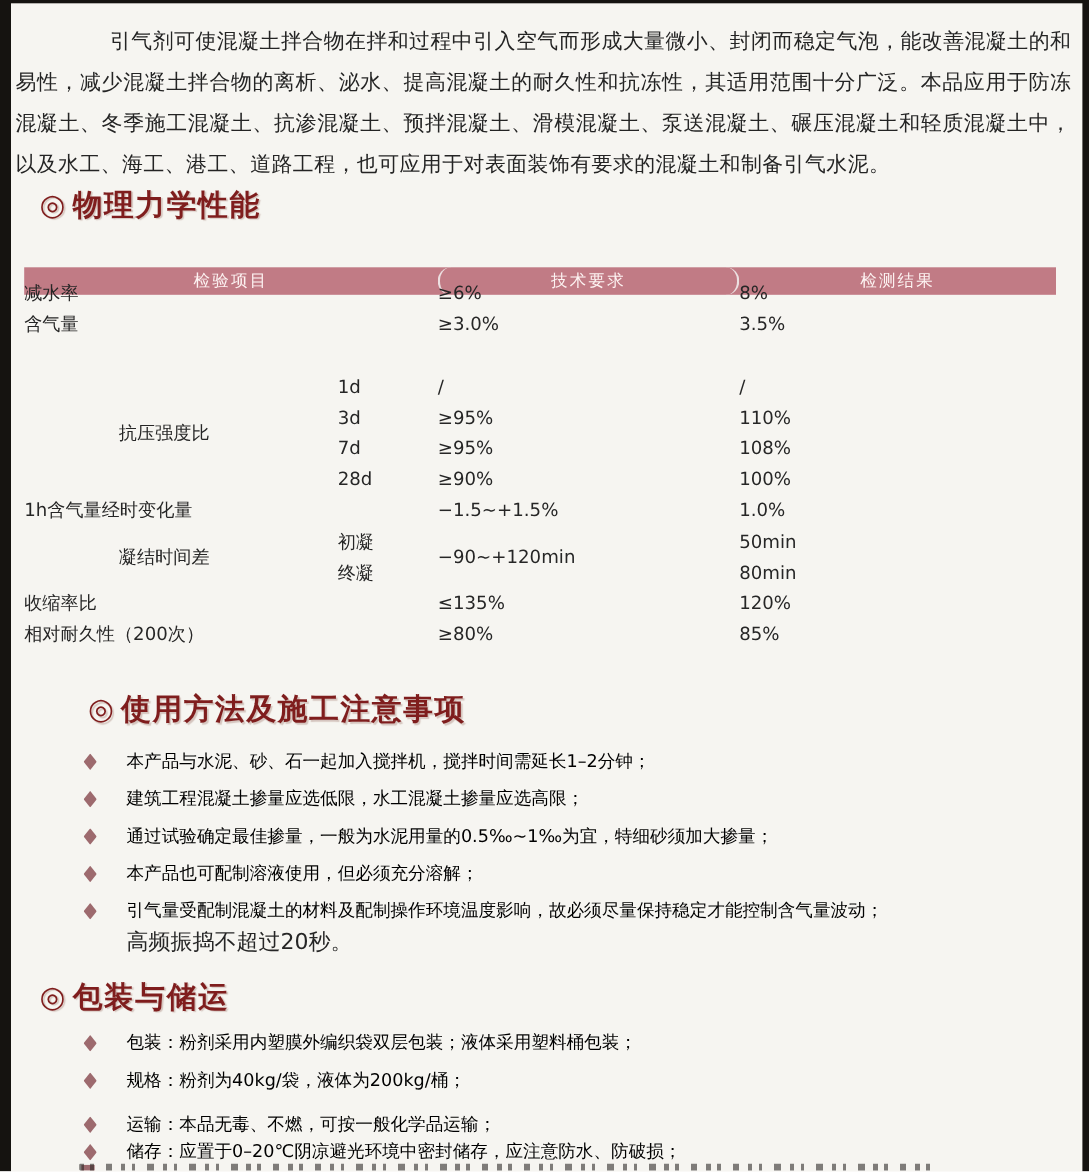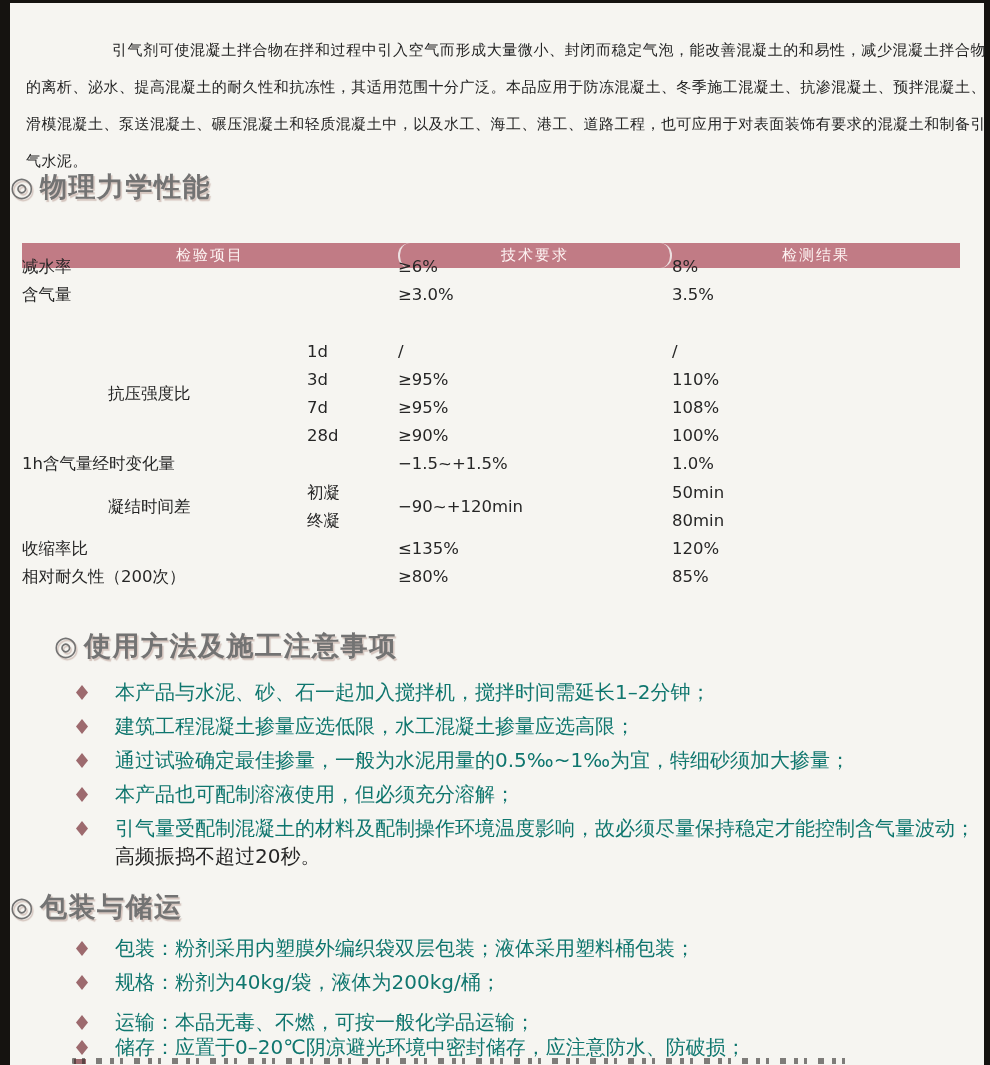--- a/index.html
+++ b/index.html
@@ -9,29 +9,29 @@
     background:#f6f5f1;
     font-family:"DejaVu Sans","Liberation Sans",sans-serif;
     overflow:hidden;
     color:#262626;
   }
   .edge-top{position:absolute;left:0;top:0;width:990px;height:3px;background:#151310;}
   .edge-left{position:absolute;left:0;top:0;width:10px;height:1065px;background:#151310;}
   .edge-right{position:absolute;right:0;top:0;width:6px;height:1065px;background:#151310;}
 
   .intro{
-    position:absolute;left:14px;top:20px;width:960px;margin:12px;
-    font-size:15px;line-height:37px;font-weight:500;
+    position:absolute;left:14px;top:20px;width:960px;margin:0;
+    font-size:19px;line-height:37px;font-weight:500;
     text-align:justify;text-indent:86px;color:#242424;
     letter-spacing:0.4px;
   }
 
   .heading{
-    position:absolute;left:10px;height:34px;line-height:34px;
-    font-size:27px;font-weight:700;color:#737373;letter-spacing:1.5px;
+    position:absolute;left:36px;height:34px;line-height:34px;
+    font-size:27px;font-weight:700;color:#7f1d1d;letter-spacing:1.5px;
     text-shadow:1.5px 1.5px 1px rgba(150,105,95,0.35);
     white-space:nowrap;
   }
   .hmark{margin-right:5px;}
   #h-performance{top:170px;}
   #h-usage{top:629px;margin-left:44px;}
   #h-packaging{top:890px;}
 
   .ptable{position:absolute;left:22px;top:228px;width:938px;height:372px;font-size:16.5px;}
   .thead{
@@ -44,21 +44,21 @@
   .th3{flex:1;}
 
   .trow{position:absolute;left:0;width:938px;height:28px;line-height:28px;}
   .tc{position:absolute;text-align:left;white-space:nowrap;}
   .c1{left:0;width:376px;}
   .cage{left:285px;width:80px;}
   .c2{left:376px;width:274px;}
   .c3{left:650px;width:288px;}
   .glabel{position:absolute;left:86px;height:28px;line-height:28px;white-space:nowrap;}
 
-  .bullet-item{position:absolute;left:74px;height:28px;line-height:28px;font-size:20px;white-space:nowrap;color:#0f766e;}
+  .bullet-item{position:absolute;left:74px;height:28px;line-height:28px;font-size:16px;white-space:nowrap;color:#000000;}
   .dia{position:absolute;left:2px;top:7px;width:12px;height:15px;background:#9d6a6e;
        clip-path:polygon(50% 0,100% 50%,50% 100%,0 50%);}
   .btext{margin-left:41px;display:inline-block;font-weight:500;}
   .cont-line{position:absolute;left:115px;height:28px;line-height:28px;font-size:20px;white-space:nowrap;font-weight:500;}
 
   .cutoff-strip{
     position:absolute;left:72px;top:1058px;width:780px;height:6px;opacity:.7;border-radius:1px;
     background:repeating-linear-gradient(90deg,
       rgba(45,42,40,.85) 0 4px, transparent 4px 10px,
       rgba(45,42,40,.85) 10px 13px, transparent 13px 24px,

